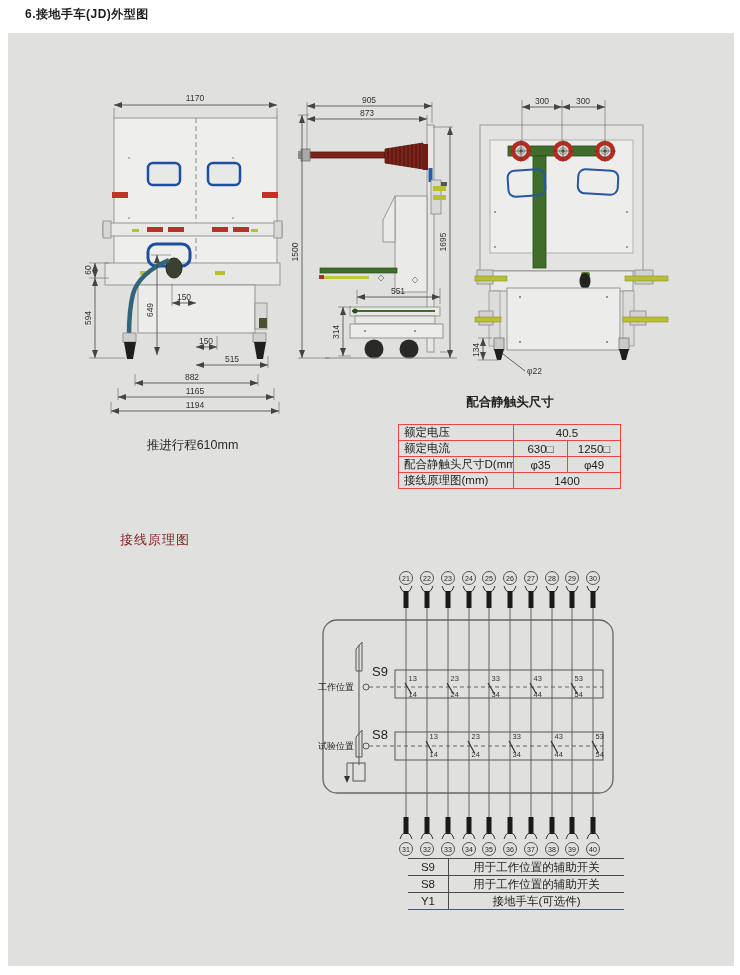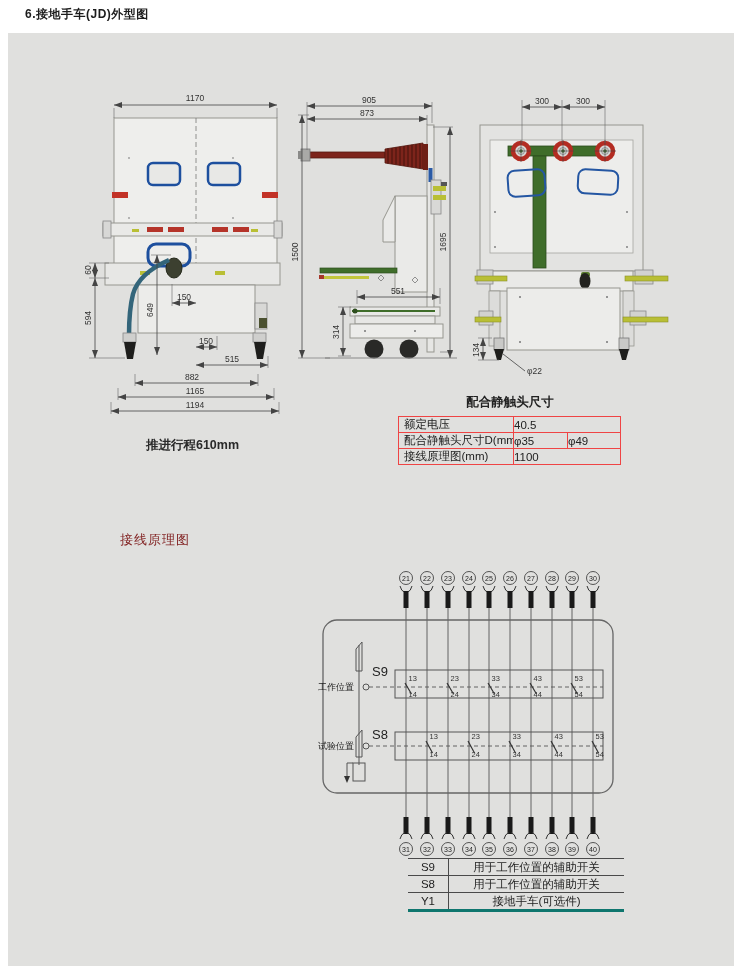--- a/index.html
+++ b/index.html
@@ -22,41 +22,41 @@
   #rear-svg{left:475px;top:92px;}
   #schematic-svg{left:320px;top:565px;}
   svg text{font-family:"Liberation Sans","DejaVu Sans",sans-serif;}
   .dl{font-size:8.5px;fill:#333;}
   .term{font-size:7px;fill:#222;}
   .clbl{font-size:7.5px;fill:#333;}
   .swname{font-size:13px;fill:#222;}
   .poslbl{font-size:9px;fill:#222;}
   .caption{
     position:absolute;left:85px;top:437px;width:215px;text-align:center;
-    font-size:12.5px;color:#2a2a2a;font-weight:bold;
+    font-size:12.5px;color:#2a2a2a;
   }
   .sch-title{
     position:absolute;left:120px;top:531px;font-size:13px;color:#7f1d1d;letter-spacing:1px;
   }
   .ct-wrap{position:absolute;left:398px;top:394px;width:224px;}
-  .ct-title{text-align:center;font-size:12.5px;font-weight:700;color:#222;margin-bottom:5px;}
+  .ct-title{text-align:center;font-size:12.5px;font-weight:700;color:#222;margin-bottom:13px;}
   table{border-collapse:collapse;}
   .ct{width:222px;table-layout:fixed;}
   .ct td{
     border:1px solid #ef4444;font-size:11.5px;color:#222;height:15px;
     padding:0 0 0 5px;white-space:nowrap;overflow:hidden;
   }
-  .ct td.val{text-align:left;padding:0;}
+  .ct td.val{text-align:center;padding:0;}
   .ct col.c1{width:115px;} .ct col.c2{width:54px;} .ct col.c3{width:53px;}
   .legend{position:absolute;left:408px;top:858px;width:216px;table-layout:fixed;}
   .legend td{
     border-top:1px solid #4a4a4a;font-size:11.5px;color:#222;height:16px;
     text-align:center;padding:0;white-space:nowrap;
   }
-  .legend tr:last-child td{border-bottom:3px solid #0f766e;}
+  .legend tr:last-child td{border-bottom:1px solid #0f766e;}
   .legend td.lc{width:40px;border-right:1px solid #4a4a4a;}
 </style>
 </head>
 <body>
 
 <div class="page-title">6.接地手车(JD)外型图</div>
 
 <div class="panel"></div>
 
 <svg id="front-svg" width="215" height="360" viewBox="0 0 215 360">
@@ -302,27 +302,32 @@
         <col class="c1">
         <col class="c2">
         <col class="c3">
       </colgroup>
     <tbody>
         <tr>
       <td>额定电压</td>
       <td class="val" colspan="2">40.5</td>
     </tr>
     <tr>
+      <td>额定电流</td>
+      <td class="val">630□</td>
+      <td class="val">1250□</td>
+    </tr>
+    <tr>
       <td>配合静触头尺寸D(mm)</td>
       <td class="val">φ35</td>
       <td class="val">φ49</td>
     </tr>
     <tr>
       <td>接线原理图(mm)</td>
-      <td class="val" colspan="2">1100</td>
+      <td class="val" colspan="2">1400</td>
     </tr>
   </tbody>
     </table>
 </div>
 
 <div class="sch-title">接线原理图</div>
 
 <svg id="schematic-svg" width="300" height="300" viewBox="0 0 300 300">
   <g id="sch-columns">
       <line x1="86" y1="43" x2="86" y2="252" stroke="#555" stroke-width="0.9"></line>

